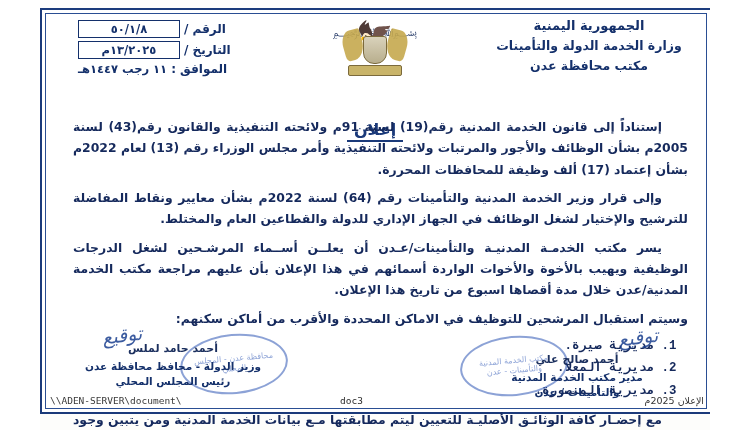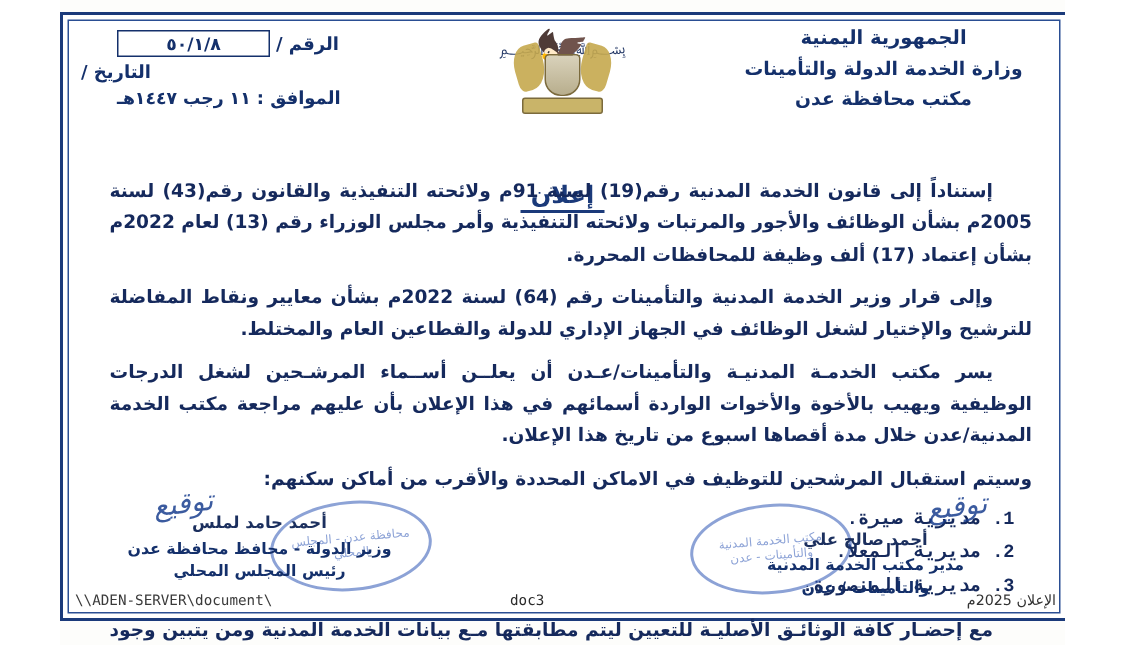--- a/index.html
+++ b/index.html
@@ -361,20 +361,23 @@
 
     <div class="header-left">
       <div class="field-row">
         <span class="field-label">الرقم /</span>
         <span class="field-box">
           <span class="field-plain">٥٠/١/٨</span>
         </span>
       </div>
       <div class="field-row">
         <span class="field-label">التاريخ /</span>
+        <span class="field-box">
+          <span class="field-plain">١٣/٢٠٢٥م</span>
+        </span>
       </div>
       <div class="field-row">
         <span class="field-label">الموافق :</span>
         <span class="field-plain" style="width:auto;margin-left:24px;">١١ رجب ١٤٤٧هـ</span>
       </div>
     </div>
   </div>
 
   <div class="title-wrap">
     <div class="title">إعلان</div>

